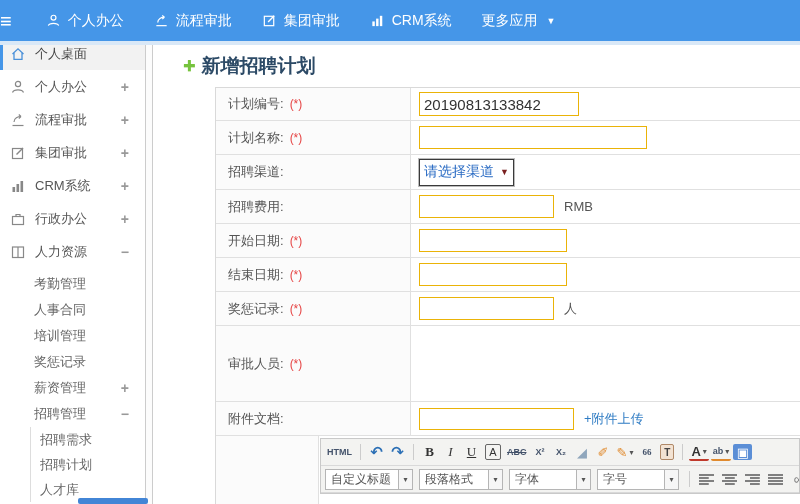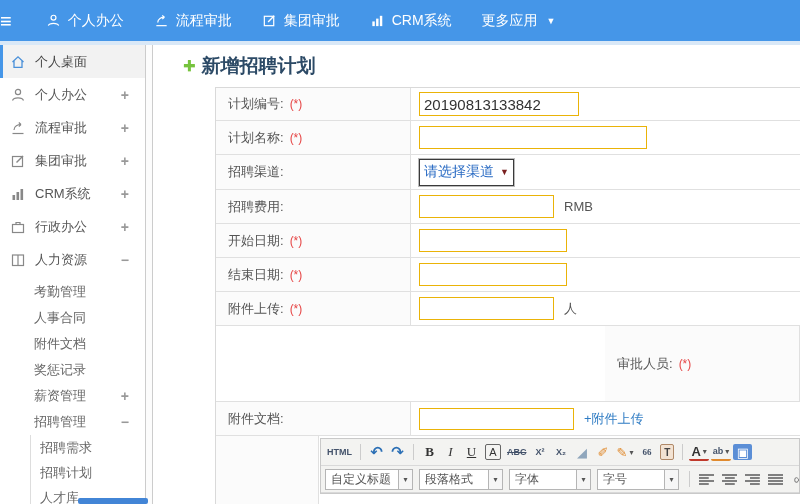--- a/index.html
+++ b/index.html
@@ -13,21 +13,21 @@
   .brand { width:185px; padding-left:12px; font-size:15px; font-weight:bold; letter-spacing:.5px; }
   .hmenu { display:flex; align-items:center; gap:30px; }
   .hamburger { font-size:20px; line-height:1; cursor:pointer; margin-right:4px; }
   .hitem { display:flex; align-items:center; gap:7px; font-size:14px; cursor:pointer; }
   .hicon svg { display:block; }
   .caret { font-size:9px; margin-left:2px; }
   .header-strip { position:absolute; left:0; top:41px; width:800px; height:4px;
     background:#d9e8f7; z-index:4; }
 
   
-  .sidebar { position:absolute; left:0; top:45px; width:145px; height:459px; background:#fff; }
+  .sidebar { position:absolute; left:0; top:37px; width:145px; height:459px; background:#fff; }
   .scroll-track { position:absolute; left:145px; top:45px; width:8px; height:459px;
     background:#fcfcfc; border-left:1px solid #ccc; border-right:1px solid #ccc; }
   .snav-item { display:flex; align-items:center; height:33px; padding-left:10px;
     color:#555; font-size:13px; cursor:pointer; gap:9px; }
   .snav-item.active { background:#f2f2f2; border-left:3px solid #4596e8; padding-left:7px; color:#444; }
   .snav-item .sicon svg { display:block; }
   .expand { margin-left:auto; margin-right:16px; color:#999; font-size:14px; font-weight:bold; }
   .sub-list { padding-top:3px; }
   .sub-item { display:flex; align-items:center; height:26px; padding-left:34px;
     color:#666; font-size:13px; cursor:pointer; }
@@ -40,21 +40,21 @@
   
   .main { position:absolute; left:153px; top:45px; width:647px; height:459px; background:#fff; }
   .page-title { position:absolute; left:30px; top:8px; display:flex; align-items:center; gap:6px; }
   .plus-ic { color:#76c33e; font-size:15px; font-weight:bold; text-shadow:0 1px 0 #cde9b4; }
   .title-text { font-size:19px; font-weight:bold; color:#2c4a66; }
 
   .form { position:absolute; left:62px; top:42px; width:585px;
     border-top:1px solid #d9d9d9; border-left:1px solid #d9d9d9; }
   .frow { display:flex; border-bottom:1px solid #e0e0e0; min-height:33px; }
   .frow.h34 { min-height:34px; } .frow.h35 { min-height:35px; }
-  .frow.tall { min-height:76px;justify-content:flex-end; }
+  .frow.tall { min-height:76px; }
   .frow.edrow { min-height:69px; border-bottom:none; }
   .fl { width:195px; background:#fbfbfb; border-right:1px solid #e0e0e0;
     display:flex; align-items:center; gap:6px; padding-left:12px; color:#555; }
   .req { color:#e64545; font-size:12px; }
   .fv { flex:1; display:flex; align-items:center; gap:10px; padding-left:8px; }
   .fv.colv { flex-direction:column; align-items:flex-start; justify-content:flex-start;
     padding-top:7px; gap:3px; }
   .in { border:1px solid #eab308; height:23px; background:#fff; padding:0 4px;
     font-family:inherit; font-size:13px; color:#333; }
   .in.big { font-size:15px; height:24px; }
@@ -248,21 +248,21 @@
   </div>
 
   <div class="sub-list">
     <div class="sub-item">
       <span>考勤管理</span>
     </div>
     <div class="sub-item">
       <span>人事合同</span>
     </div>
     <div class="sub-item">
-      <span>附件文档</span>
+      <span>培训管理</span>
     </div>
     <div class="sub-item">
       <span>奖惩记录</span>
     </div>
     <div class="sub-item">
       <span>薪资管理</span>
       <span class="expand">+</span>
     </div>
     <div class="sub-item">
       <span>招聘管理</span>
@@ -352,21 +352,21 @@
         <span>结束日期:</span>
           <span class="req">(*)</span>
       </div>
       <div class="fv">
         <input class="in w148" value="" style="">
       </div>
     </div>
 
     <div class="frow h34">
       <div class="fl">
-        <span>附件上传:</span>
+        <span>奖惩记录:</span>
           <span class="req">(*)</span>
       </div>
       <div class="fv">
         <input class="in w135" value="" style="">
         <span class="sfx">人</span>
       </div>
     </div>
 
     <div class="frow tall">
       <div class="fl">

